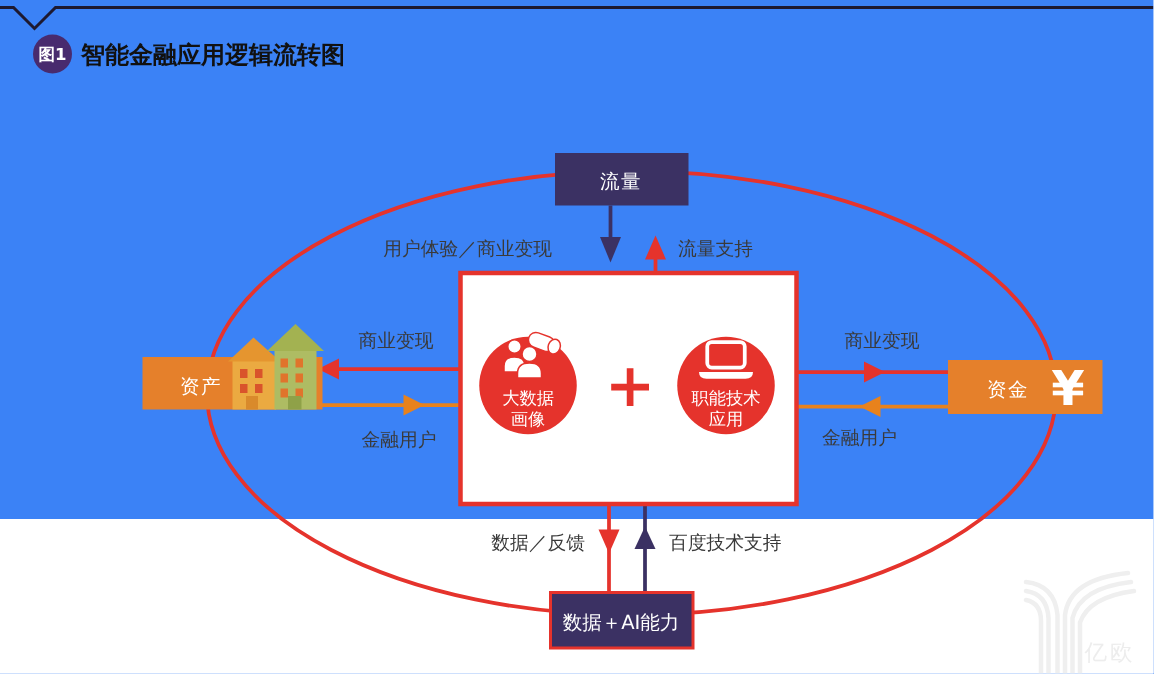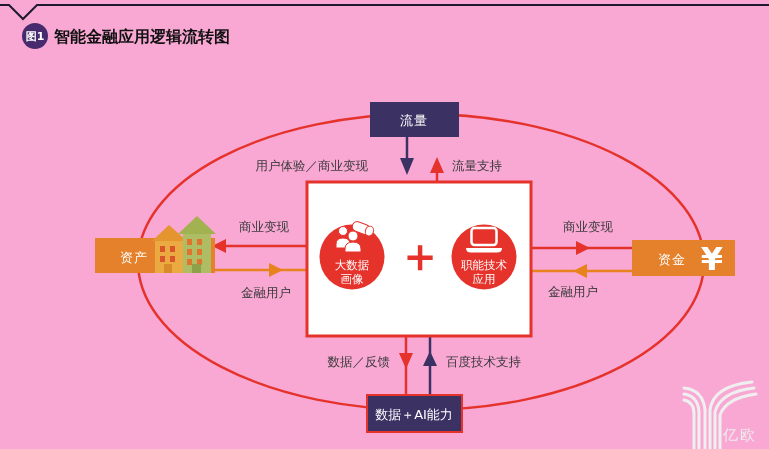--- a/index.html
+++ b/index.html
@@ -1,17 +1,17 @@
 <!DOCTYPE html>
 <html><head>
 <meta charset="utf-8">
 <style>
   html,body{margin:0;padding:0;background:#ffffff;}
   body{width:769px;height:449px;overflow:hidden;font-family:"DejaVu Sans","Liberation Sans",sans-serif;}
-  #stage{position:relative;width:769px;height:449px;background:#f9a8d4;}
+  #stage{position:relative;width:769px;height:346px;background:#3b82f6;}
   svg{display:block;}
   text{font-family:"DejaVu Sans","Liberation Sans",sans-serif;}
   .edge-label{font-size:12.5px;fill:#3a3a3a;}
   .node-label{font-size:13px;fill:#ffffff;letter-spacing:1px;}
   .circle-label{font-size:11.5px;fill:#ffffff;}
   .title{font-size:16px;font-weight:bold;fill:#111111;}
   .badge-label{font-size:11px;font-weight:bold;fill:#ffffff;}
   .plus{font-size:46px;font-weight:bold;fill:#e5332c;}
   .yen{font-size:32px;font-weight:bold;fill:#ffffff;}
   .wm-text{font-size:15px;fill:#ededed;letter-spacing:2px;}

